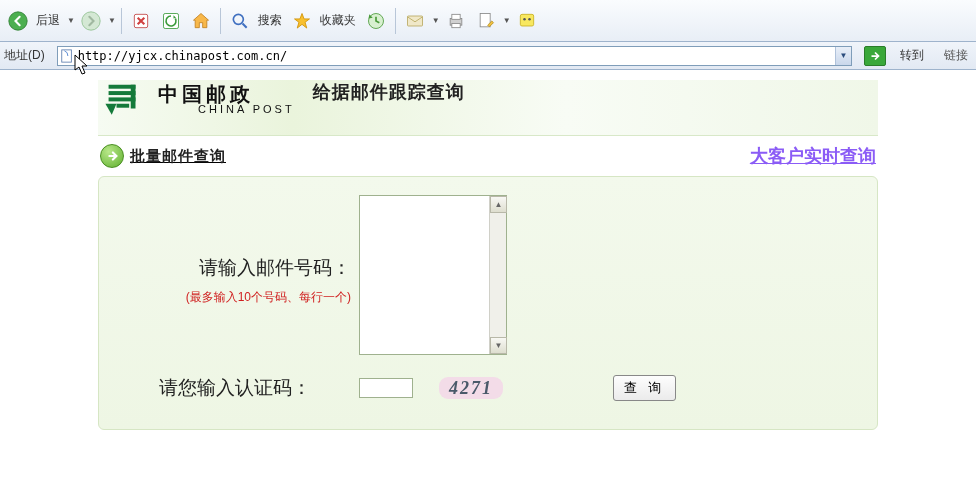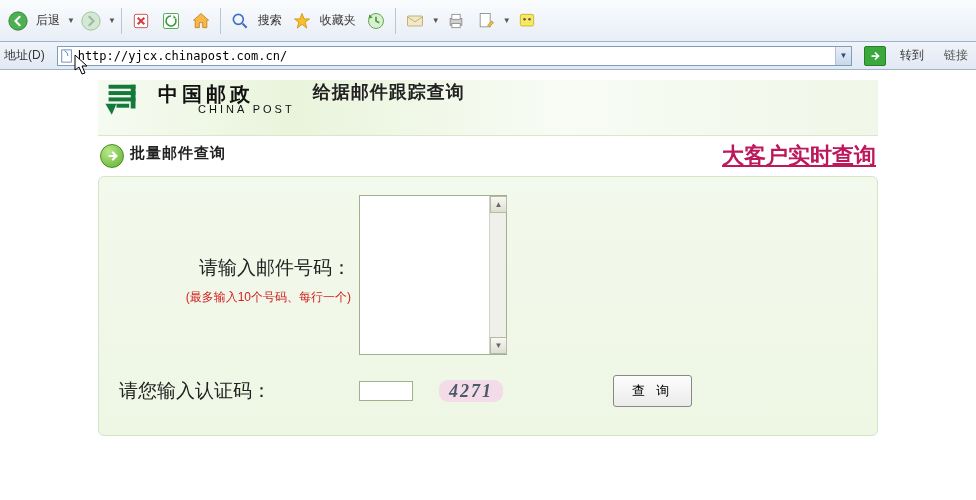--- a/index.html
+++ b/index.html
@@ -28,42 +28,42 @@
   .content-wrap { width: 780px; margin: 0 auto; padding-top: 10px; }
   .header-row { display: flex; align-items: flex-start; height: 56px; background: linear-gradient(90deg, #f6fbf2 0%, #eaf4dc 25%, #f8fcf5 60%, #f0f7e8 100%); border-bottom: 1px solid #d8e8c8; }
   .logo-wrap { display: flex; align-items: center; gap: 8px; padding-left: 4px; }
   .logo-svg { width: 48px; height: 38px; }
   .logo-text { display: flex; flex-direction: column; line-height: 1; }
   .logo-cn { font-size: 20px; font-weight: bold; letter-spacing: 4px; color: #111; font-family: "SimHei","黑体",sans-serif; }
   .logo-en { font-size: 11px; letter-spacing: 3px; color: #111; font-family: Arial,sans-serif; margin-left: 40px; }
   .page-title { font-size: 18px; font-weight: bold; color: #222; margin-left: 18px; font-family: Liberation Serif, serif; letter-spacing: 1px; }
   
   .subhead-row { display: flex; align-items: center; justify-content: space-between; height: 40px; padding: 0 2px; }
-  .subhead-left { display: flex; gap: 6px; }
+  .subhead-left { display: flex; align-items: center; gap: 6px; text-decoration: underline; }
   .bulk-icon { width: 24px; height: 24px; border-radius: 50%; background: radial-gradient(circle at 35% 30%, #b9e88a, #5faf2e); display: flex; align-items: center; justify-content: center; border: 1px solid #4a8f22; }
   .bulk-label { font-size: 15px; font-weight: bold; color: #222; font-family: "SimHei","黑体",sans-serif; letter-spacing: 1px; }
-  .big-link { font-size: 22px; color: #be185d; font-weight: bold; font-family: "SimSun",serif; }
+  .big-link { font-size: 18px; color: #8b5cf6; font-weight: bold; font-family: "SimSun",serif; }
   
   .form-panel { background: linear-gradient(#f3f9ec,#eef6e4); border: 1px solid #d6e6c4; border-radius: 6px; padding: 18px 20px 28px; }
   .form-row { display: flex; align-items: center; margin-bottom: 20px; }
   .form-row.top { align-items: flex-start; }
   .label-col { width: 240px; text-align: right; padding-right: 8px; padding-top: 60px; }
   .label-main { font-size: 19px; color: #222; }
   .label-hint { font-size: 12px; color: #d02020; display: block; margin-top: 8px; }
   .textarea-wrap { position: relative; width: 148px; height: 160px; background: #fff; border: 1px solid #9fb18e; }
   .textarea-inner { width: 128px; height: 158px; border: none; outline: none; resize: none; font-size: 12px; padding: 2px; }
   .scroll-track { position: absolute; right: 0; top: 0; width: 17px; height: 100%; background: #f0f0ea; border-left: 1px solid #d0d0c8; }
   .scroll-btn { width: 17px; height: 17px; background: linear-gradient(#f8f8f4,#dedecf); border: 1px solid #b8b8a8; display: flex; align-items: center; justify-content: center; font-size: 8px; color: #666; }
   .scroll-btn.dn { position: absolute; bottom: 0; }
   
   .captcha-row { display: flex; align-items: center; }
-  .captcha-label-col { width: 240px; text-align: left; padding-right: 8px; }
+  .captcha-label-col { width: 240px; text-align: center; padding-right: 8px; }
   .captcha-input { width: 54px; height: 20px; border: 1px solid #9fb18e; background: #fff; outline: none; font-size: 12px; padding: 0 2px; }
   .captcha-img { width: 64px; height: 22px; background: #f3dce8; margin-left: 26px; display: flex; align-items: center; justify-content: center; font-family: Georgia, serif; font-size: 18px; font-style: italic; font-weight: bold; letter-spacing: 2px; color: #4a5a6a; border-radius: 9px; }
-  .query-btn { margin-left: 110px; height: 32px; padding: 0 18px; background: linear-gradient(#fdfdfd,#ebebeb); border: 1px solid #888; border-radius: 3px; font-size: 13px; letter-spacing: 4px; cursor: pointer; font-family: "SimSun",serif; }
+  .query-btn { margin-left: 110px; height: 26px; padding: 0 10px; background: linear-gradient(#fdfdfd,#ebebeb); border: 1px solid #888; border-radius: 3px; font-size: 13px; letter-spacing: 4px; cursor: pointer; font-family: "SimSun",serif; }
   
   .cursor-arrow { position: absolute; left: 74px; top: 54px; pointer-events: none; }
 </style>
 </head>
 <body>
 
 <div class="toolbar">
   <div class="tb-btn">
     <svg viewBox="0 0 24 24">
         <circle cx="12" cy="12" r="11" fill="#4caf50" stroke="#2e7d32"></circle>

